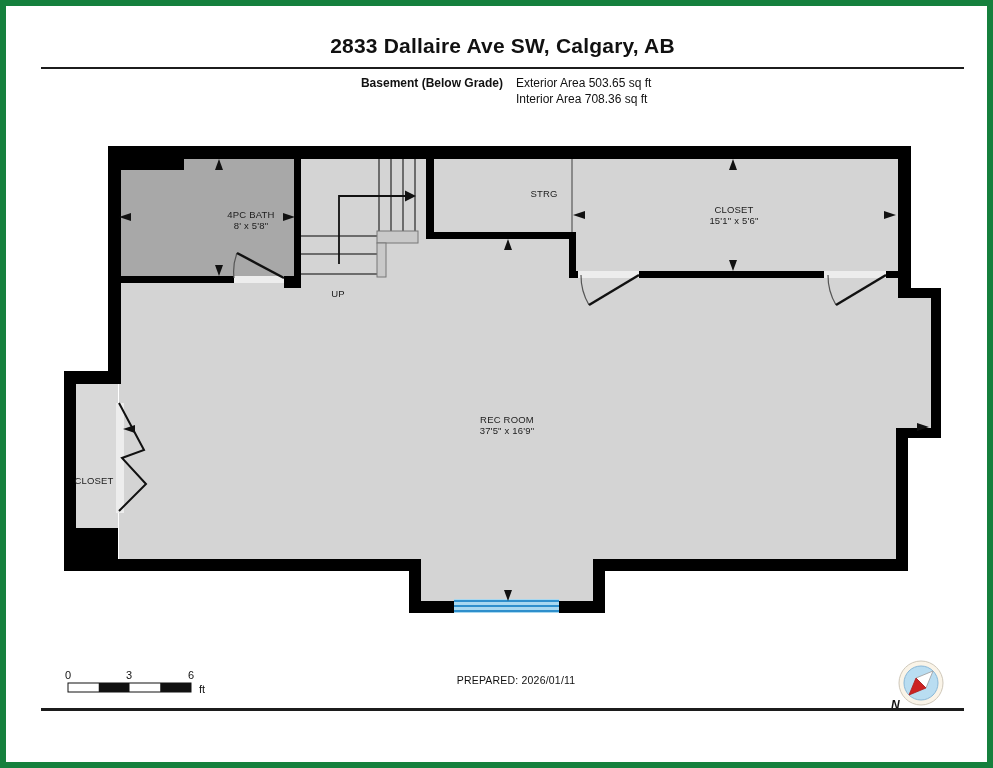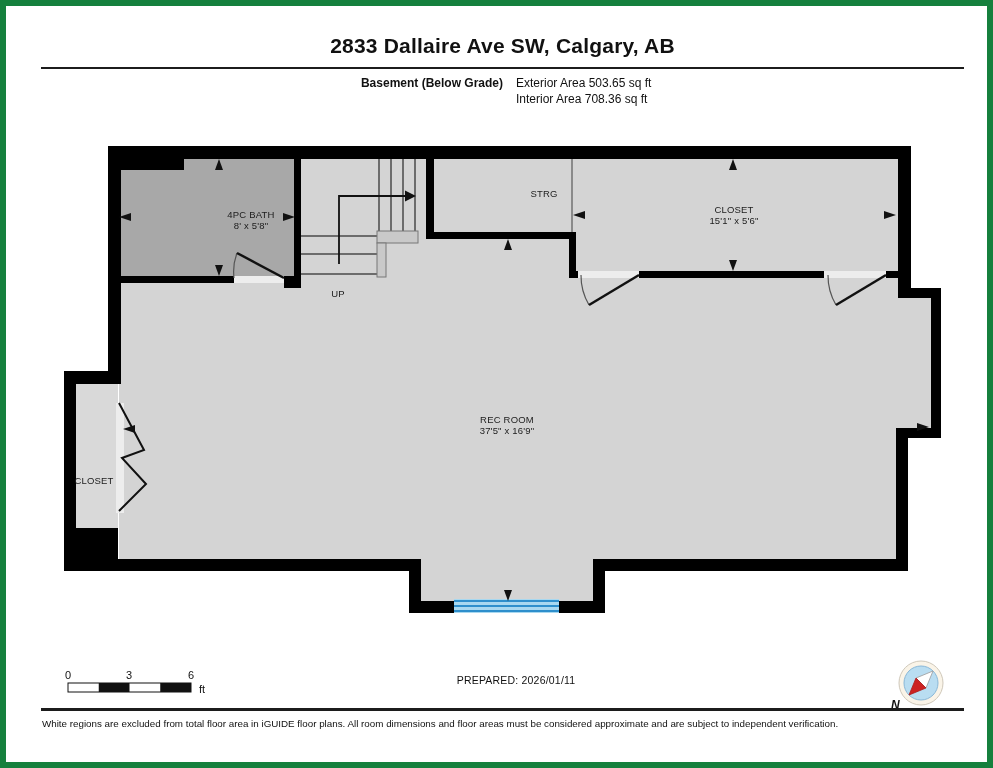--- a/index.html
+++ b/index.html
@@ -169,15 +169,14 @@
 
   <div class="abs tick" style="left:62px;top:663px;">0</div>
   <div class="abs tick" style="left:123px;top:663px;">3</div>
   <div class="abs tick" style="left:185px;top:663px;">6</div>
   <div id="ft-label" class="abs" style="left:193px;top:677px;">ft</div>
 
   <div id="prepared" class="abs">PREPARED: 2026/01/11</div>
   <div id="north-label" class="abs" style="left:885px;top:692px;">N</div>
 
   <div class="abs rule" style="left:35px;top:702px;width:923px;height:3px;"></div>
-  <div id="disclaimer" class="abs">White regions are excluded from total floor area in iGUIDE floor plans. All room dimensions and floor areas must be considered approximate and are subject to independent verification.</div>
 
 </div>
 
 </body></html>

